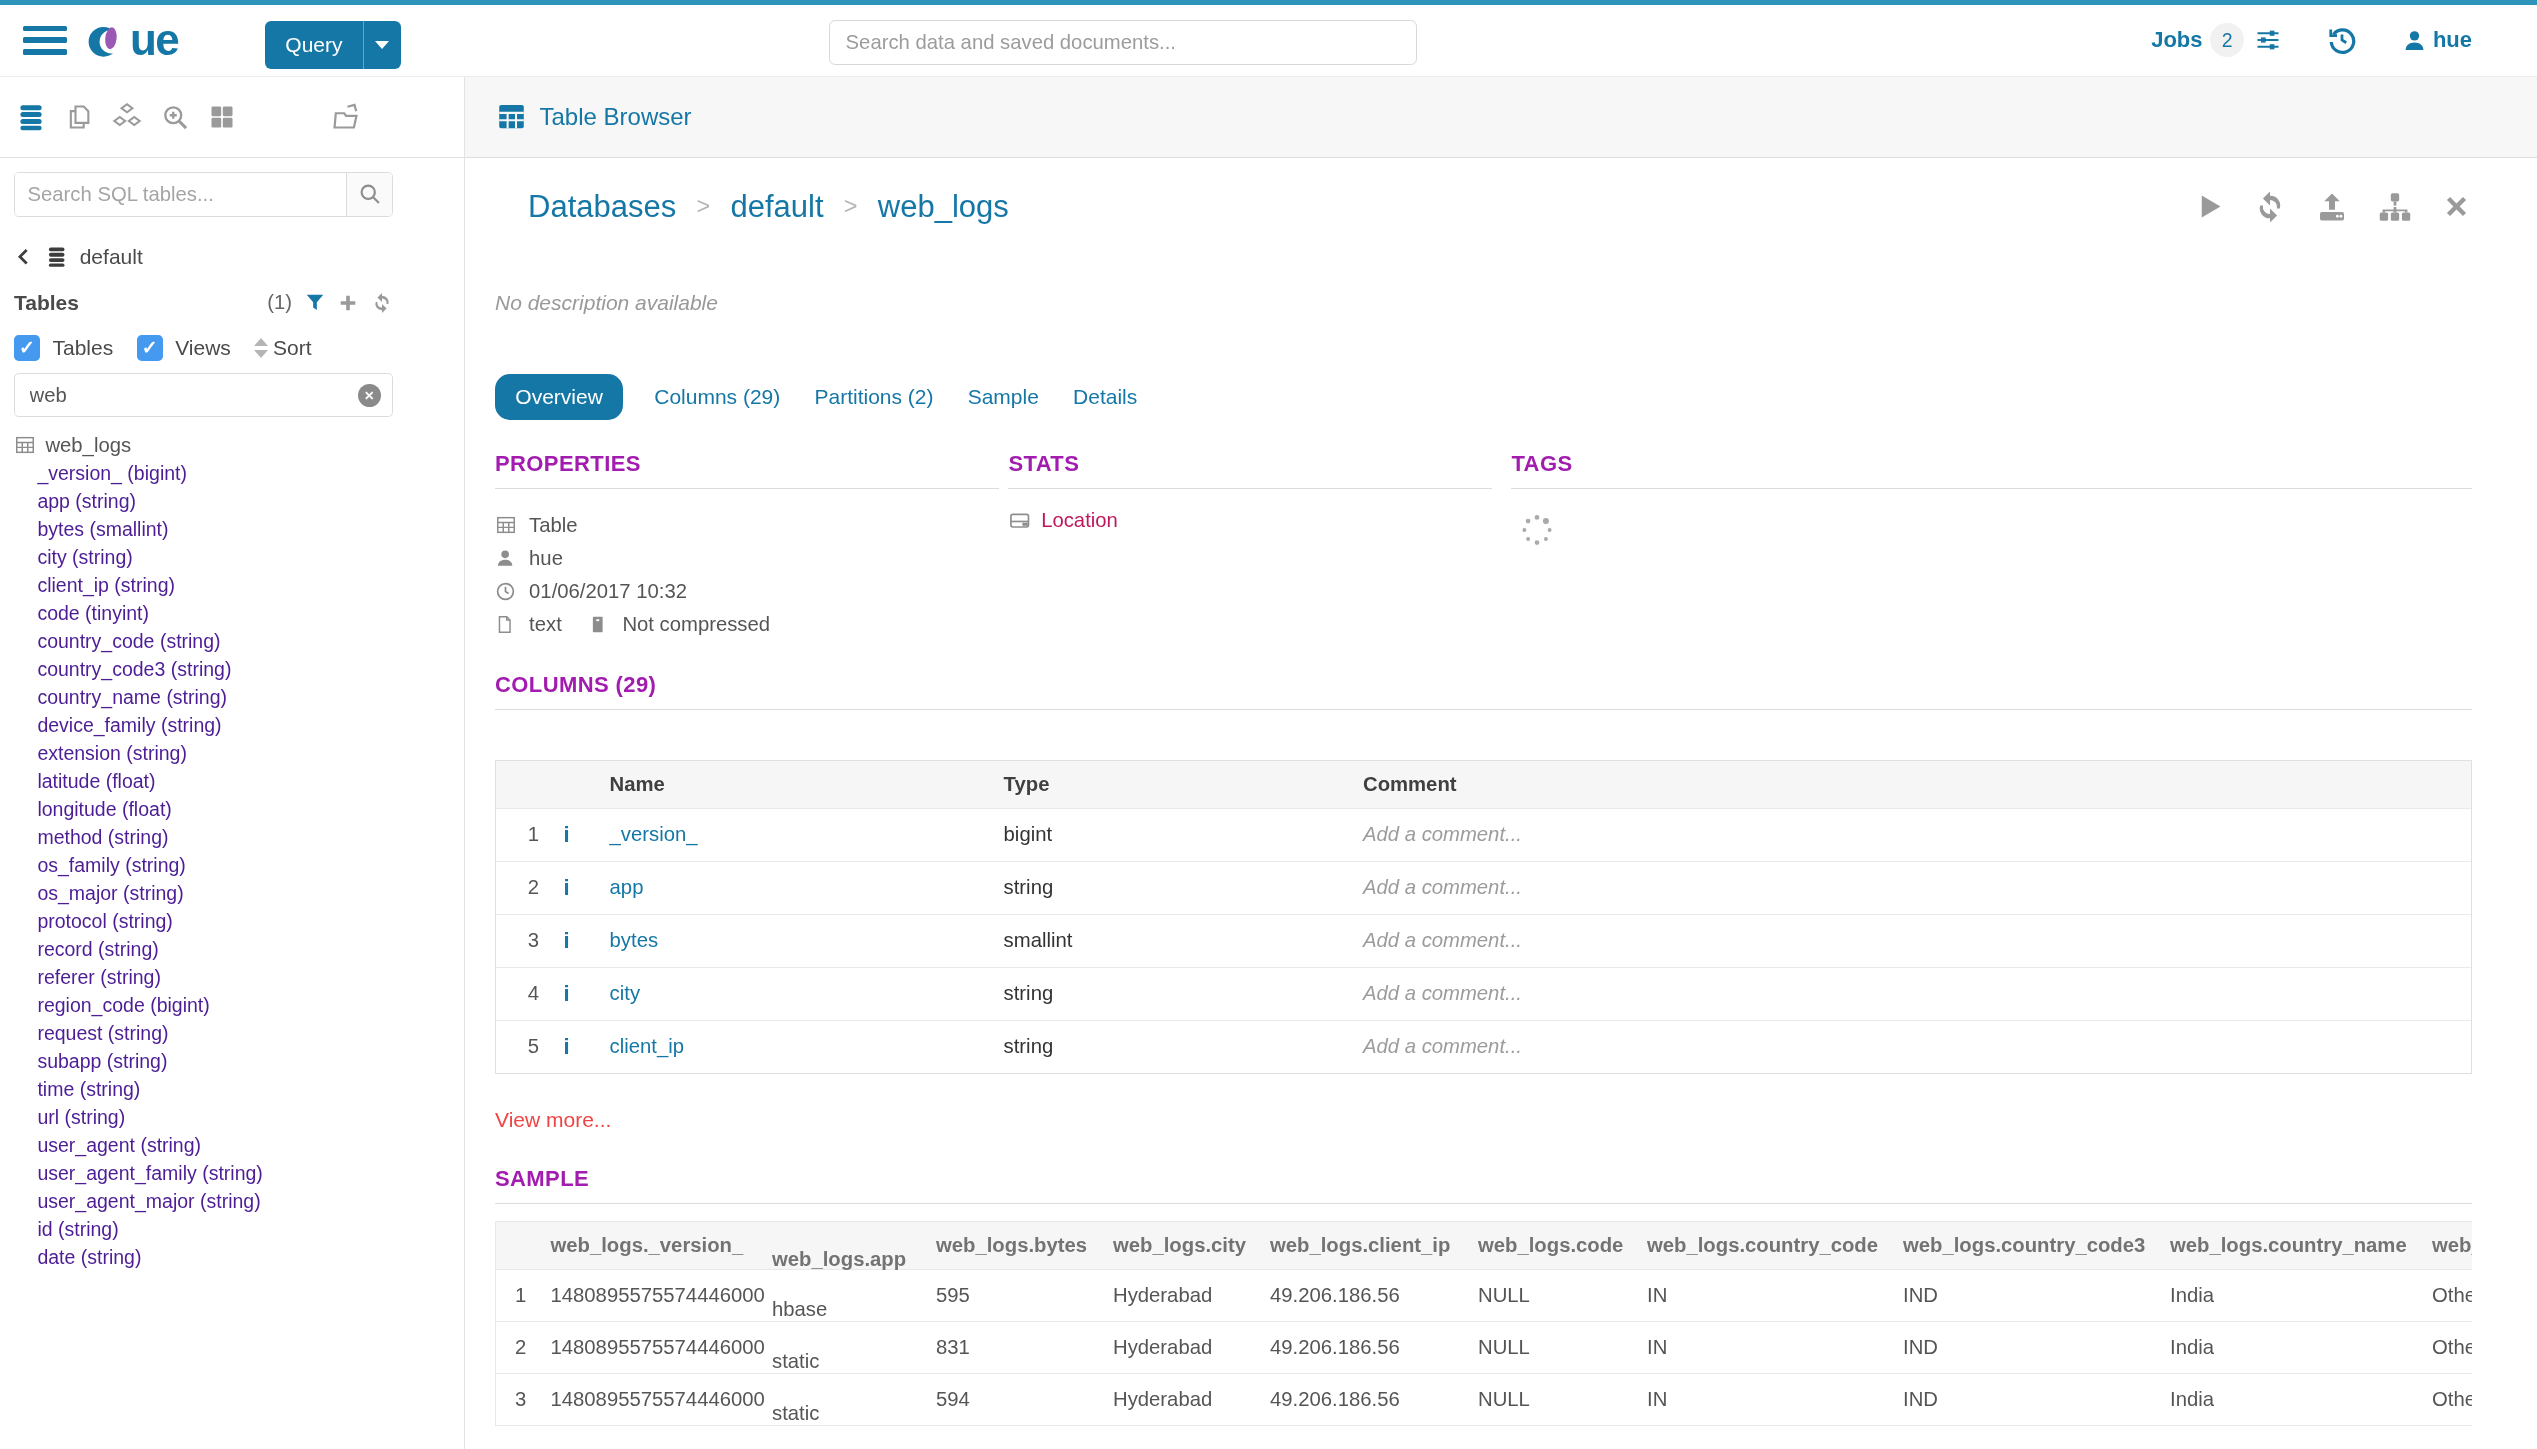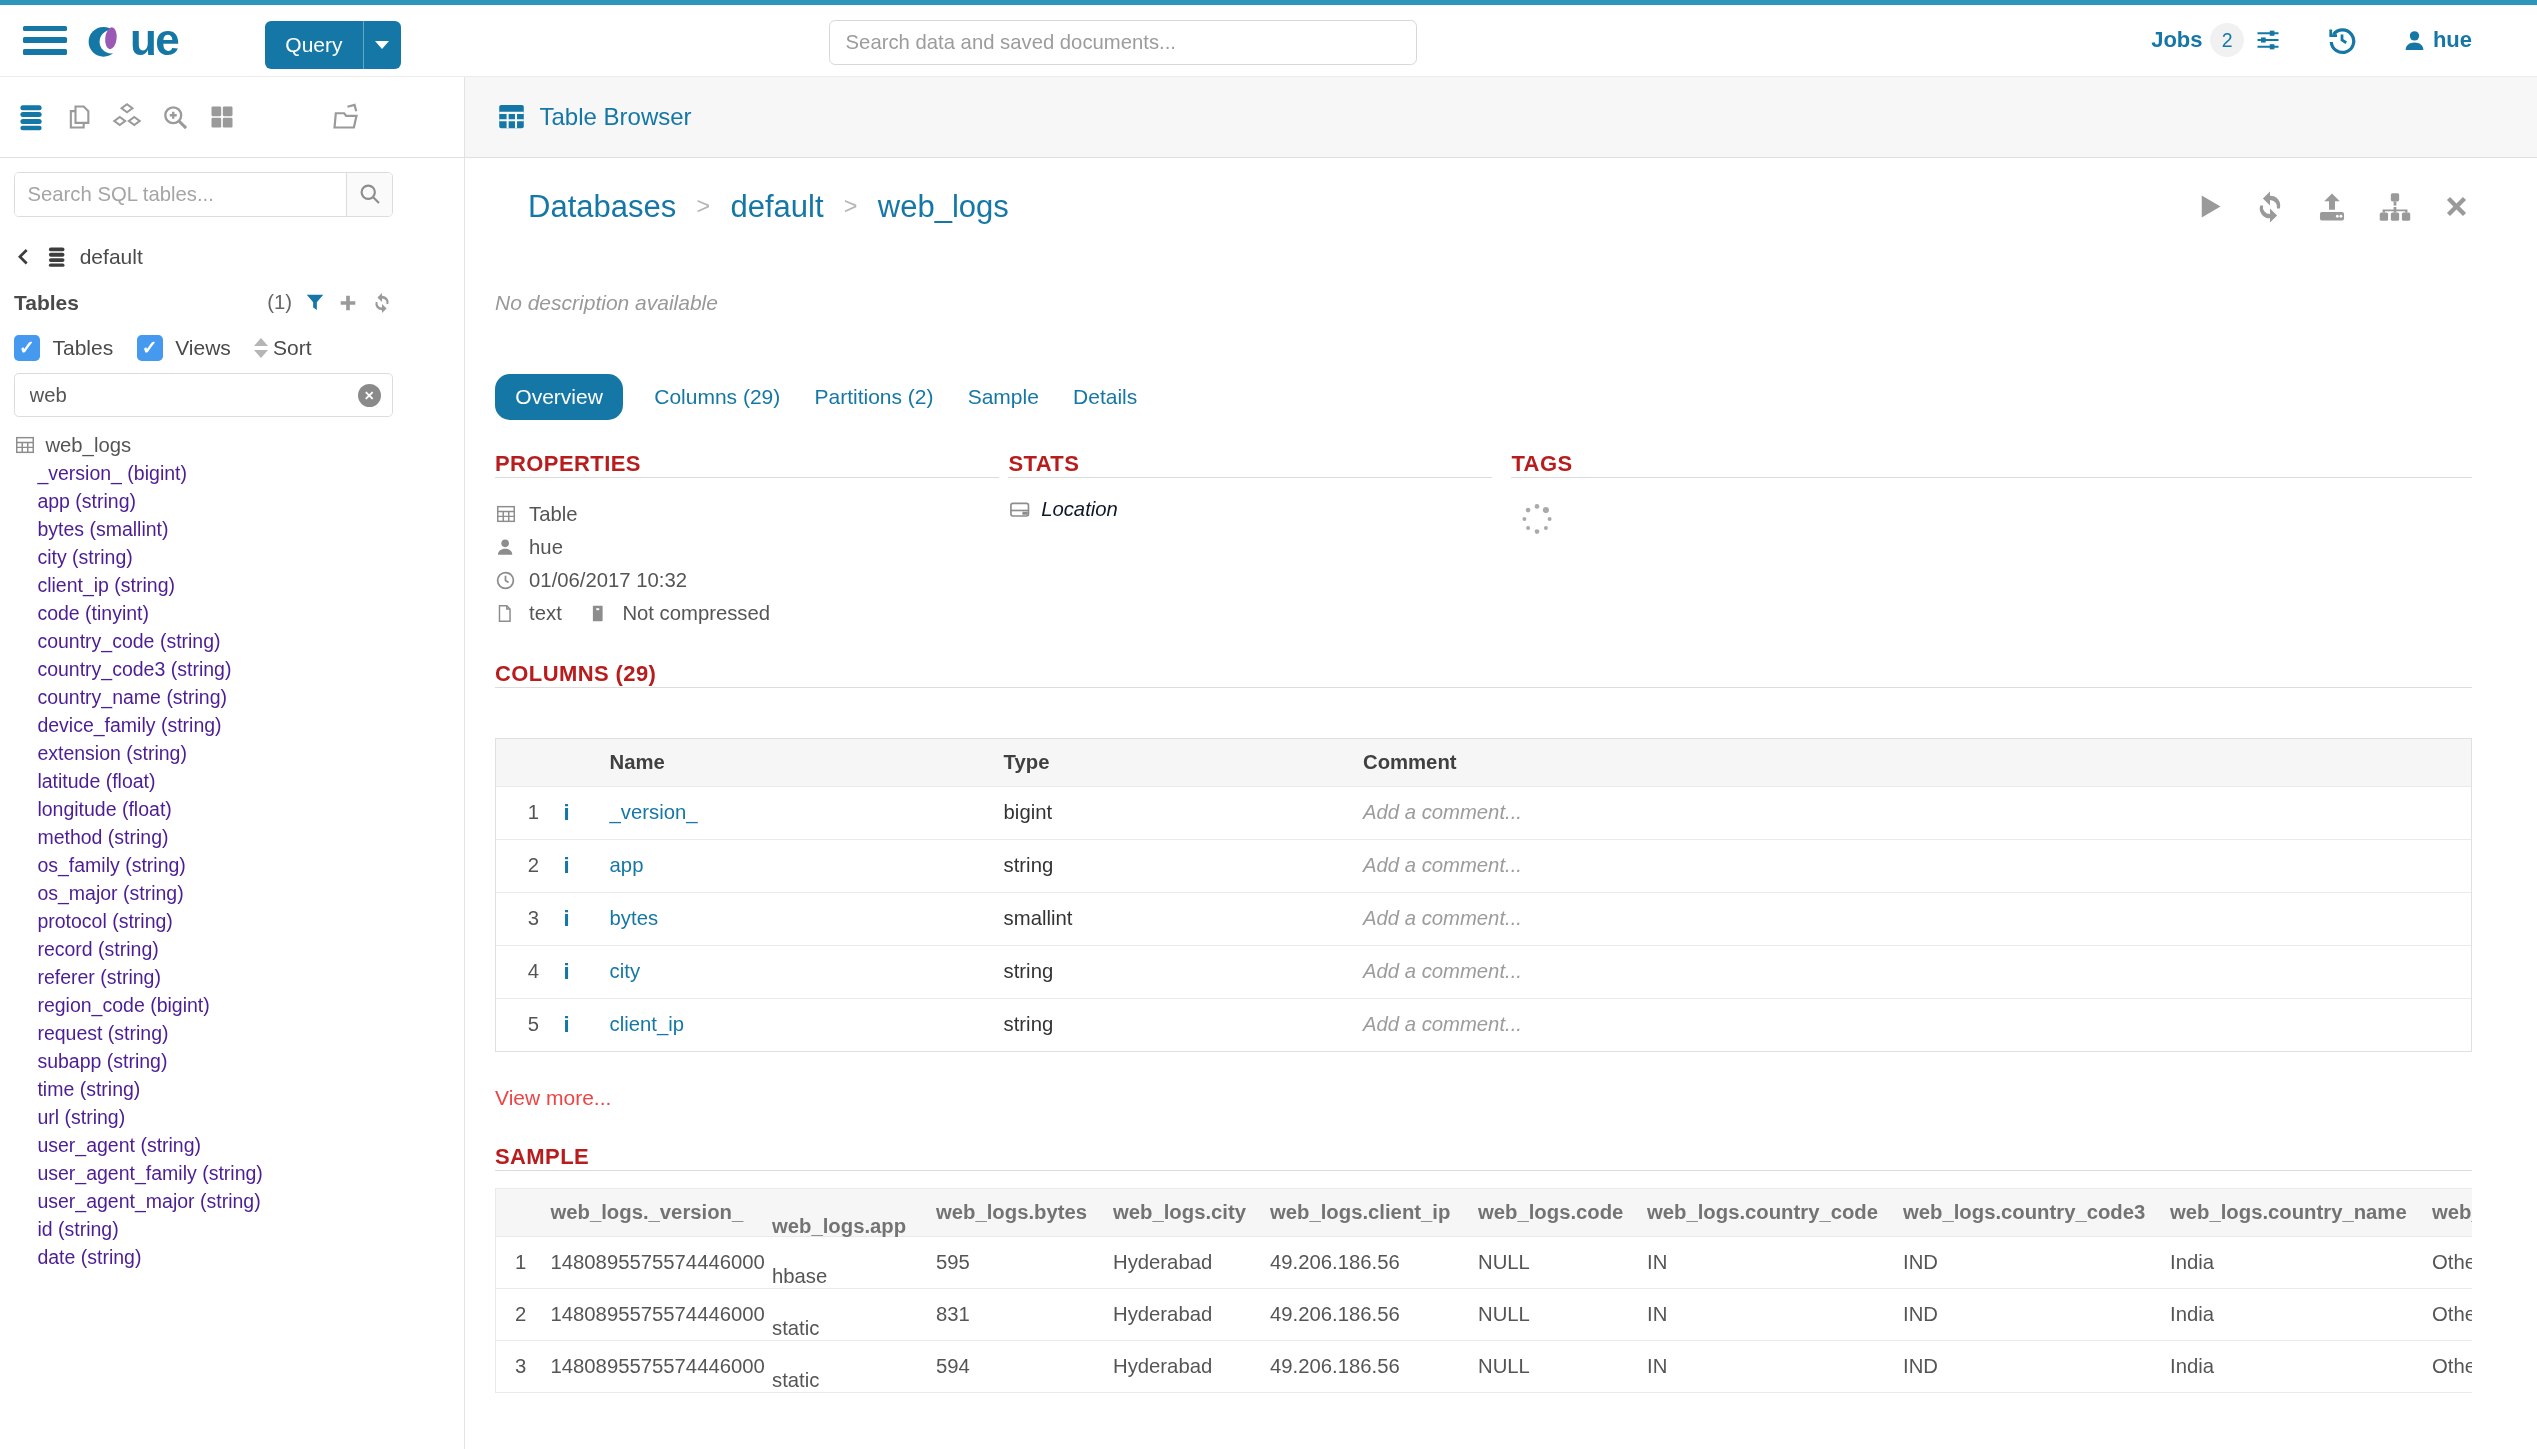--- a/index.html
+++ b/index.html
@@ -77,26 +77,26 @@
   .crumb-actions{margin-left:auto;display:flex;align-items:center;gap:28px;color:#9a9a9a;}
   .crumb-actions .icon{cursor:pointer;}
   .desc{margin-top:66px;font-size:21px;font-style:italic;color:#999;}
   .tabs{margin-top:59px;display:flex;align-items:center;gap:28px;}
   .tab{font-size:21px;color:#1577a6;cursor:pointer;padding:11px 3.1px;}
   .tab.active{background:#1577a6;color:#fff;border-radius:15px;padding:11px 20.3px;}
   .ov-row{margin-top:31px;display:flex;}
   .ov-col1{width:504px;flex:none;}
   .ov-col2{width:484px;flex:none;margin-left:9.4px;}
   .ov-col3{flex:1;margin-left:19px;}
-  .sec-title{font-size:22px;font-weight:bold;color:#b91c1c;letter-spacing:0.4px;border-bottom:1.6px solid #dcdcdc;}
+  .sec-title{font-size:22px;font-weight:bold;color:#a21caf;letter-spacing:0.4px;padding-bottom:11px;border-bottom:1.6px solid #dcdcdc;}
   .prop-list{margin-top:20.3px;}
   .prop-row{display:flex;align-items:center;height:33px;font-size:20.3px;color:#555;gap:3.1px;}
   .prop-row .icon{width:31px;color:#8d8d8d;justify-content:flex-start;}
   .prop-gap{width:20.3px;}
-  .link{color:#0f172a;cursor:pointer;font-style:italic;}
+  .link{color:#be185d;cursor:pointer;}
   .stats-row{margin-top:20.3px;display:flex;align-items:center;gap:9.4px;font-size:20.3px;}
   .stats-row .icon{color:#8d8d8d;}
   .spinner{margin:23.4px 0 0 7.8px;color:#aaa;}
 
   .wide-title{margin-top:31px;}
   .cols-table{margin-top:50px;border:1.6px solid #e0e0e0;}
   .ct-row{display:flex;align-items:center;height:52px;border-top:1.6px solid #eaeaea;font-size:20.3px;color:#333;background:#fff;}
   .ct-head{height:47px;background:#f6f6f6;border-top:none;color:#404040;font-weight:bold;}
   .ct-c0{width:43px;flex:none;text-align:right;color:#555;}
   .ct-c1{width:55px;flex:none;display:flex;justify-content:center;}

